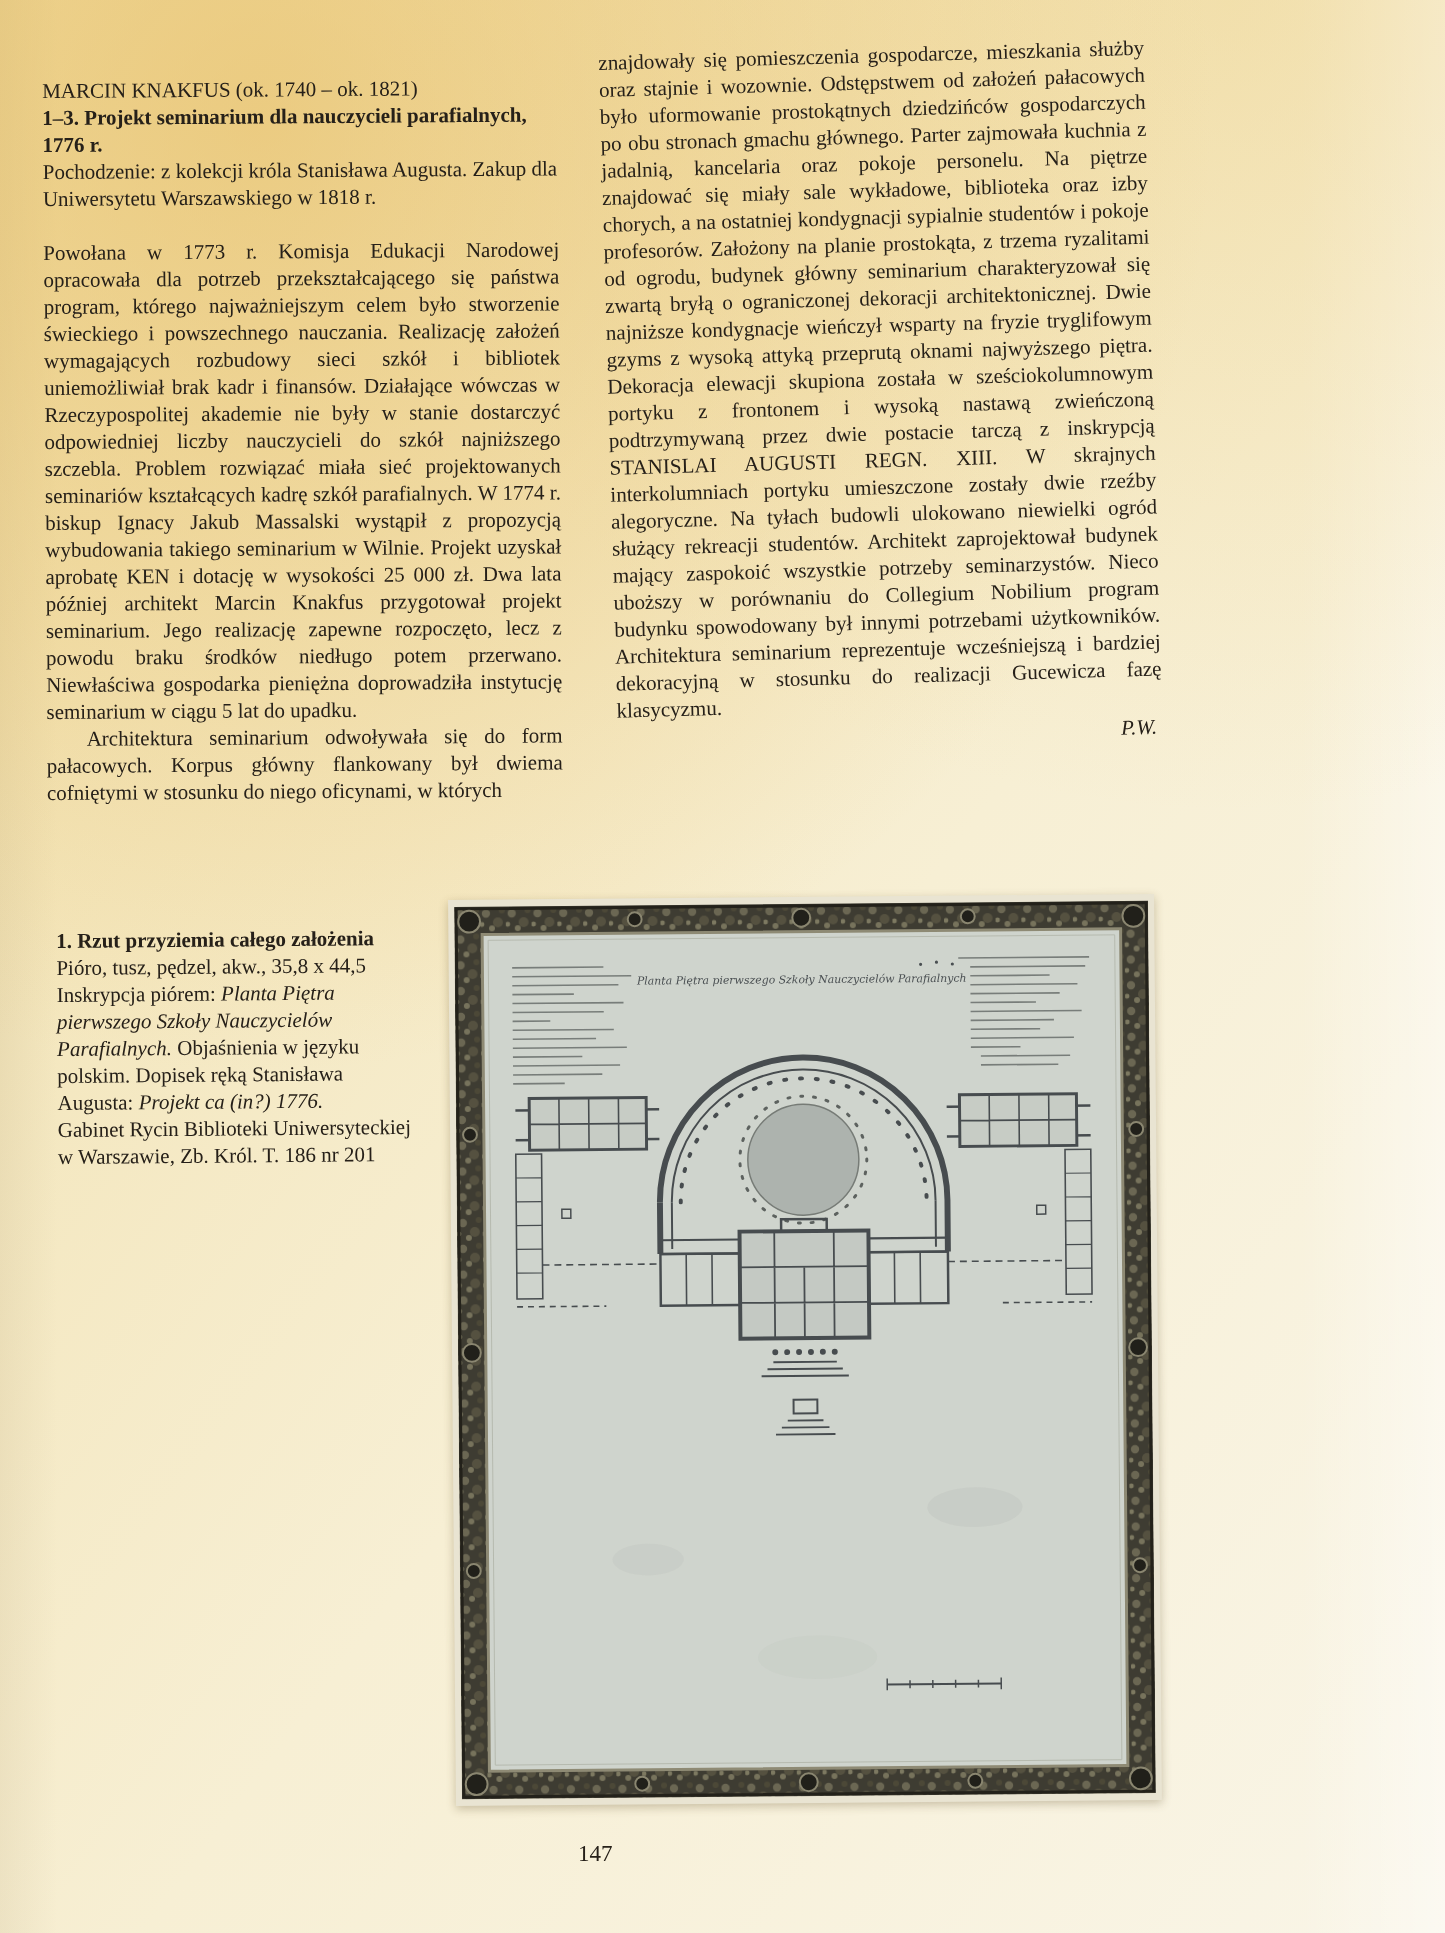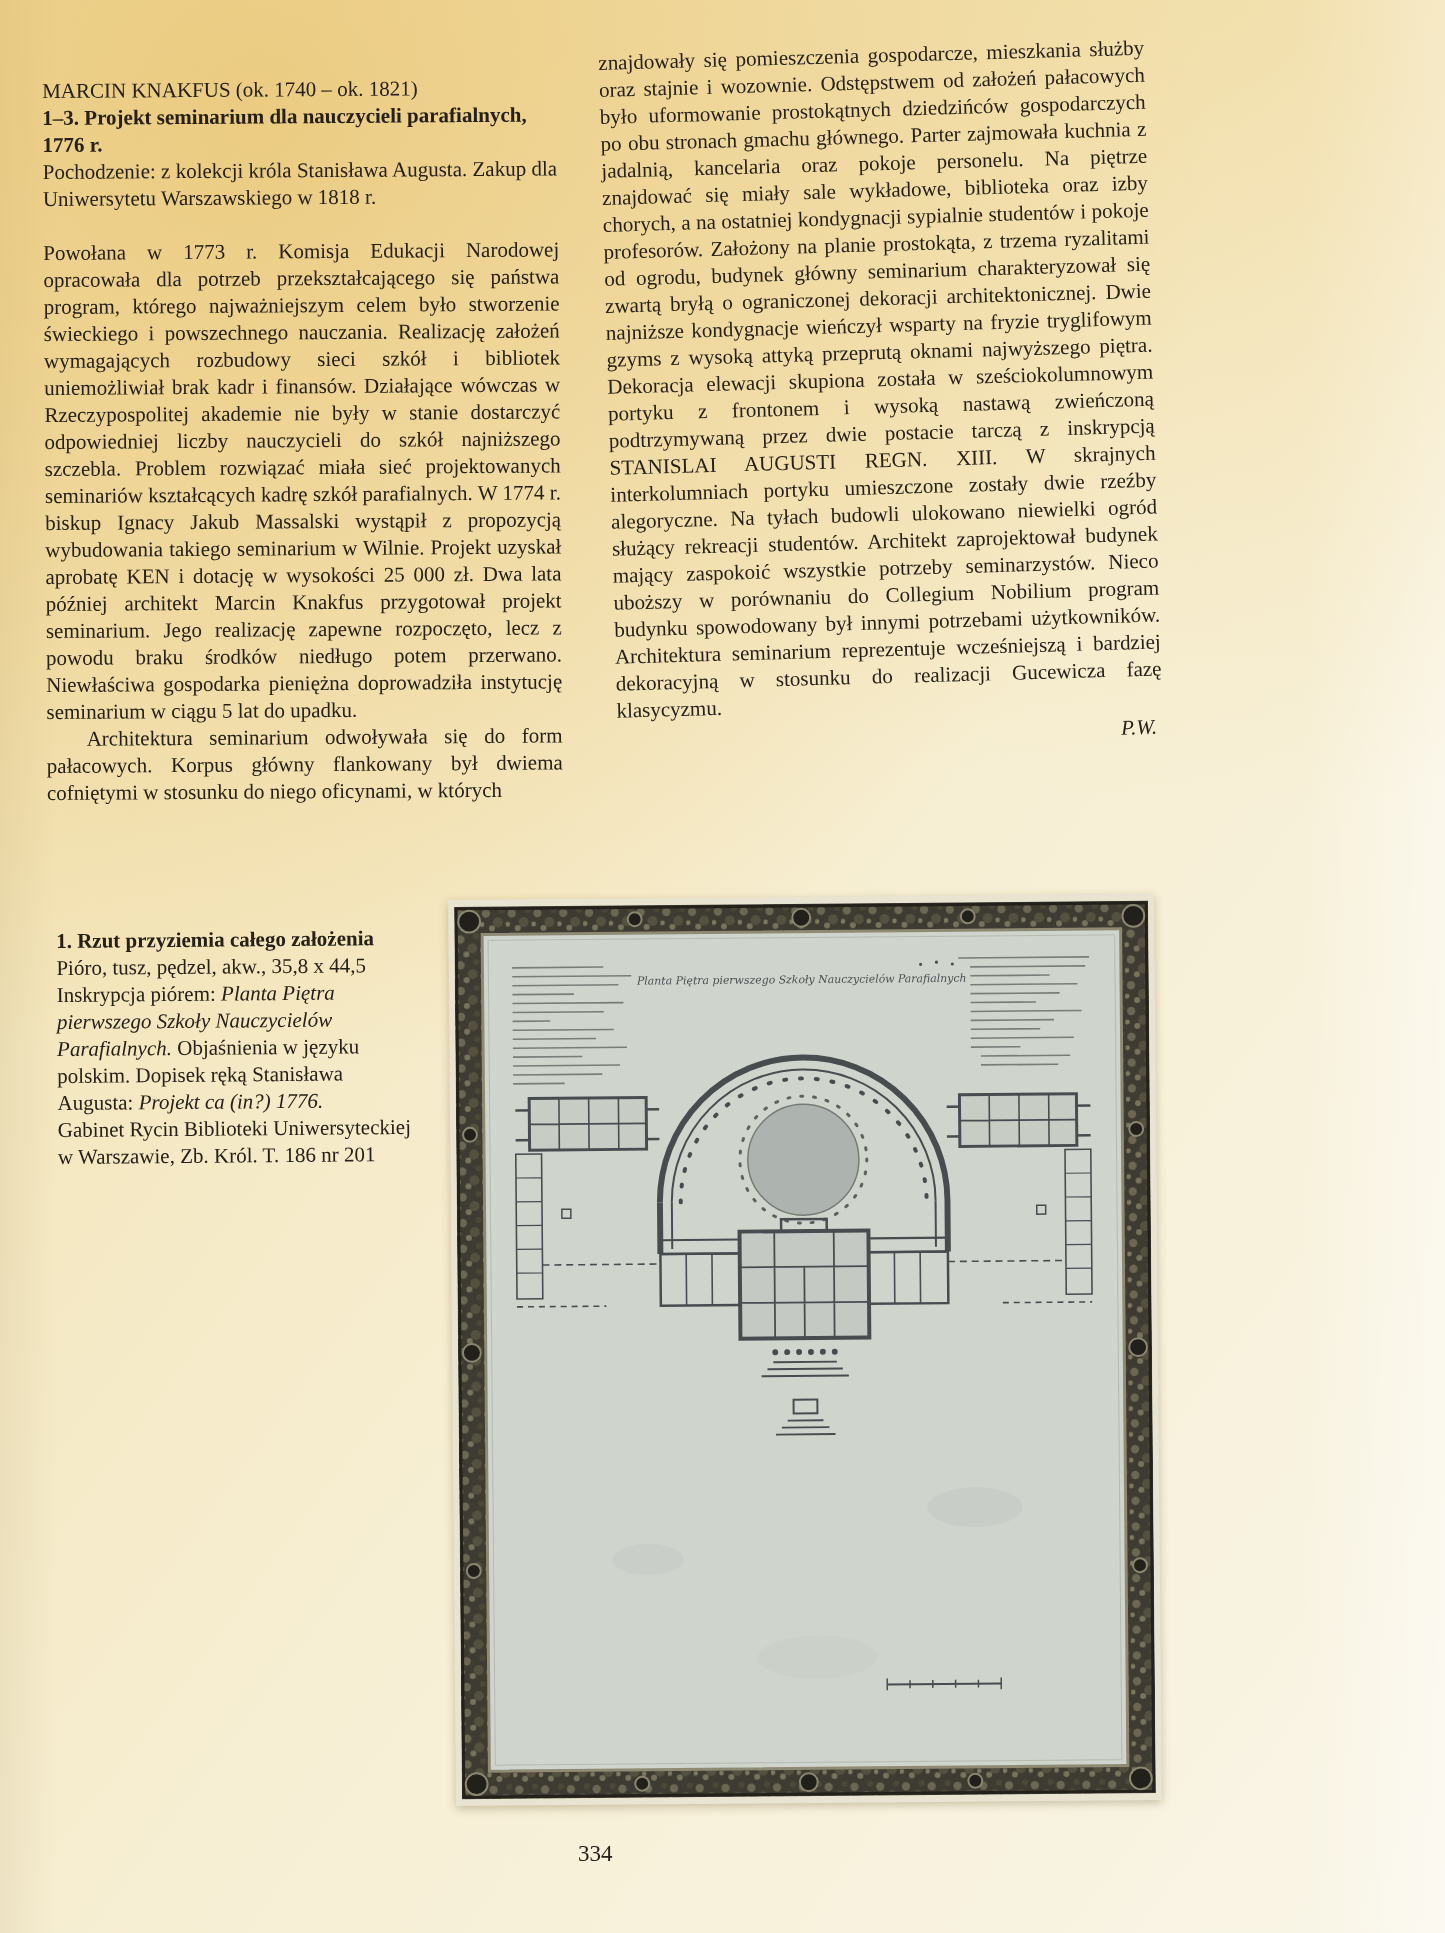--- a/index.html
+++ b/index.html
@@ -182,15 +182,15 @@
         </g>
 
         <g>
           <path d="M430 788 H545" stroke-width="2"></path>
           <path d="M430 782 V794 M453 784 V792 M476 784 V792 M499 784 V792 M522 784 V792 M545 782 V794" stroke-width="1.5"></path>
         </g>
       </g>
     </svg>
   </figure>
 
-  <div class="page-number">334</div>
+  <div class="page-number">147</div>
 
 </div>
 
 </body></html>

